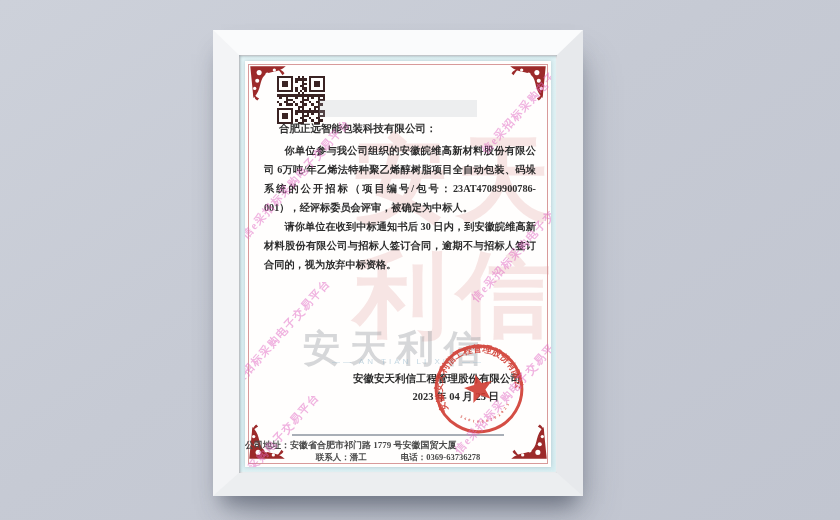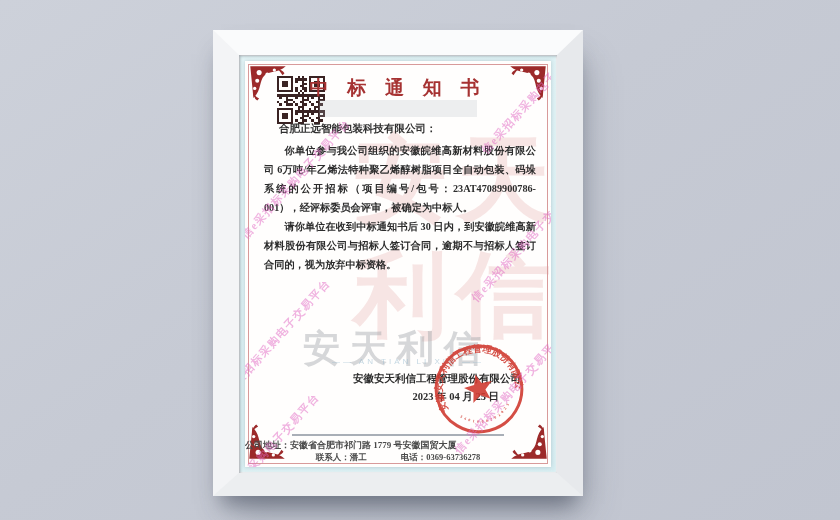--- a/index.html
+++ b/index.html
@@ -385,21 +385,20 @@
               <rect x="18" y="19" width="1" height="1" fill="currentColor"></rect>
               <rect x="19" y="19" width="1" height="1" fill="currentColor"></rect>
               <rect x="9" y="20" width="1" height="1" fill="currentColor"></rect>
               <rect x="10" y="20" width="1" height="1" fill="currentColor"></rect>
               <rect x="11" y="20" width="1" height="1" fill="currentColor"></rect>
               <rect x="16" y="20" width="1" height="1" fill="currentColor"></rect>
               <rect x="17" y="20" width="1" height="1" fill="currentColor"></rect>
               <rect x="18" y="20" width="1" height="1" fill="currentColor"></rect>
             </svg>
 
-          <div class="title">中 标 通 知 书</div>
           <div class="number-band"></div>
 
           <div class="addressee">合肥正远智能包装科技有限公司：</div>
           <div class="body-text" id="body-text">
               <p>你单位参与我公司组织的安徽皖维高新材料股份有限公司 6万吨/年乙烯法特种聚乙烯醇树脂项目全自动包装、码垛系统的公开招标（项目编号/包号：23AT47089900786-001），经评标委员会评审，被确定为中标人。</p>
               <p>请你单位在收到中标通知书后 30 日内，到安徽皖维高新材料股份有限公司与招标人签订合同，逾期不与招标人签订合同的，视为放弃中标资格。</p>
             </div>
 
           <div class="sig-company">安徽安天利信工程管理股份有限公司</div>
           <div class="sig-date">2023 年 04 月 25 日</div>

